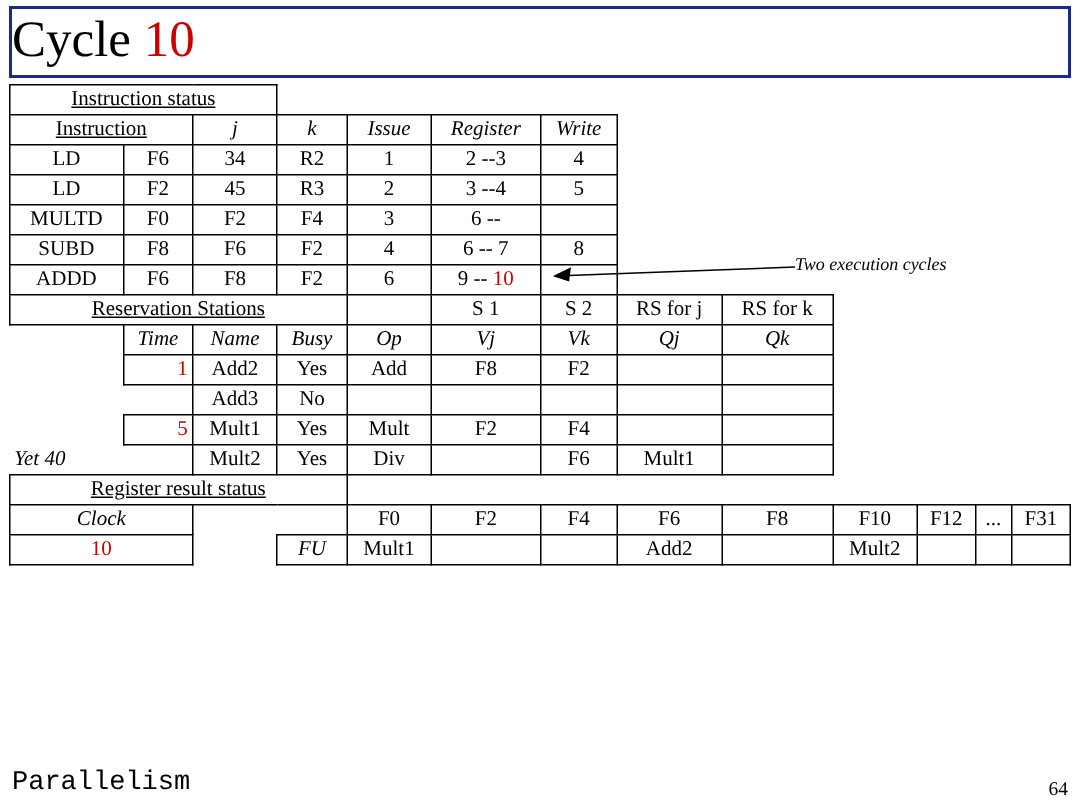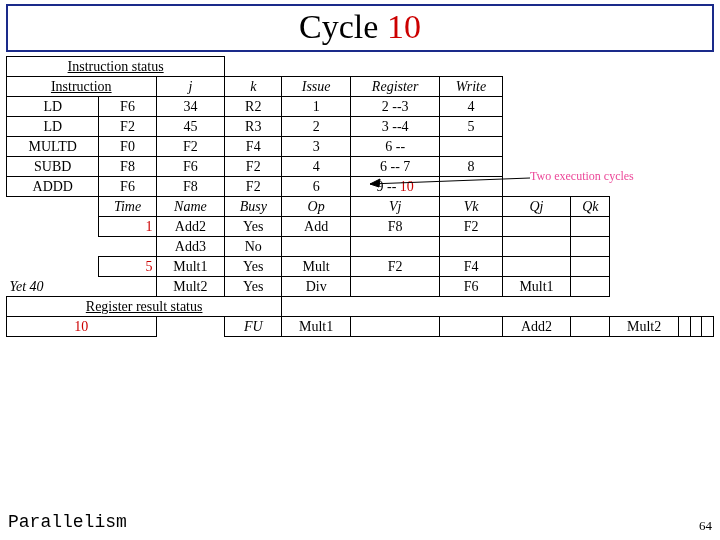--- a/index.html
+++ b/index.html
@@ -11,21 +11,21 @@
     font-family: "Times New Roman", serif;
     font-size: 14px;
     background: #fff;
     color: #000;
     position: relative;
     overflow: hidden;
   }
   .title-box {
     border: 2px solid #1a2a8a;
     margin: 4px 6px 2px 6px;
-    text-align: center;
+    text-align: left;
     padding: 2px 0 4px 0;
   }
   .title-text { font-size: 34px; }
   .title-black { color: #000; }
   .title-red { color: #c00; }
   .content { padding: 2px 6px 0 6px; position: relative; }
   table.main {
     border-collapse: collapse;
     width: 100%;
     font-size: 14px;
@@ -52,21 +52,22 @@
   }
   .footer-right {
     position: absolute;
     right: 8px;
     bottom: 6px;
     font-size: 13px;
   }
   .annot {
     position: absolute;
     font-size: 12px;
-    color: #ec4899;
+    font-style: italic;
+    color: #000000;
     line-height: 1.1;
   }
   .annot .s { font-size: 11px; }
   .arrow {
     position: absolute;
     stroke: #000;
     fill: #000;
   }
 </style>
 </head>
@@ -139,20 +140,29 @@
     <td class="left">ADDD</td>
     <td>F6</td>
     <td>F8</td>
     <td>F2</td>
     <td>6</td>
     <td><span>9 -- </span><span class="red">10</span></td>
     <td></td>
     <td class="noborder" colspan="9"></td>
   </tr>
 
+  <tr>
+    <td class="left underline" colspan="4">Reservation Stations</td>
+    <td class="noborder"></td>
+    <td>S 1</td>
+    <td>S 2</td>
+    <td>RS for j</td>
+    <td>RS for k</td>
+    <td class="noborder" colspan="7"></td>
+  </tr>
   <tr>
     <td class="noborder"></td>
     <td class="italic"><span>Time</span></td>
     <td class="italic">Name</td>
     <td class="italic">Busy</td>
     <td class="italic">Op</td>
     <td class="italic">Vj</td>
     <td class="italic">Vk</td>
     <td class="italic">Qj</td>
     <td class="italic">Qk</td>
@@ -204,20 +214,33 @@
     <td>Mult1</td>
     <td></td>
     <td class="noborder" colspan="7"></td>
   </tr>
 
   <tr>
     <td class="left underline" colspan="4">Register result status</td>
     <td class="noborder" colspan="12"></td>
   </tr>
   <tr>
+    <td class="left italic" colspan="2">Clock</td>
+    <td class="noborder" colspan="2"></td>
+    <td>F0</td>
+    <td>F2</td>
+    <td>F4</td>
+    <td>F6</td>
+    <td>F8</td>
+    <td>F10</td>
+    <td>F12</td>
+    <td>...</td>
+    <td>F31</td>
+  </tr>
+  <tr>
     <td class="red" colspan="2">10</td>
     <td class="noborder"></td>
     <td class="italic">FU</td>
     <td>Mult1</td>
     <td></td>
     <td></td>
     <td>Add2</td>
     <td></td>
     <td>Mult2</td>
     <td></td>

